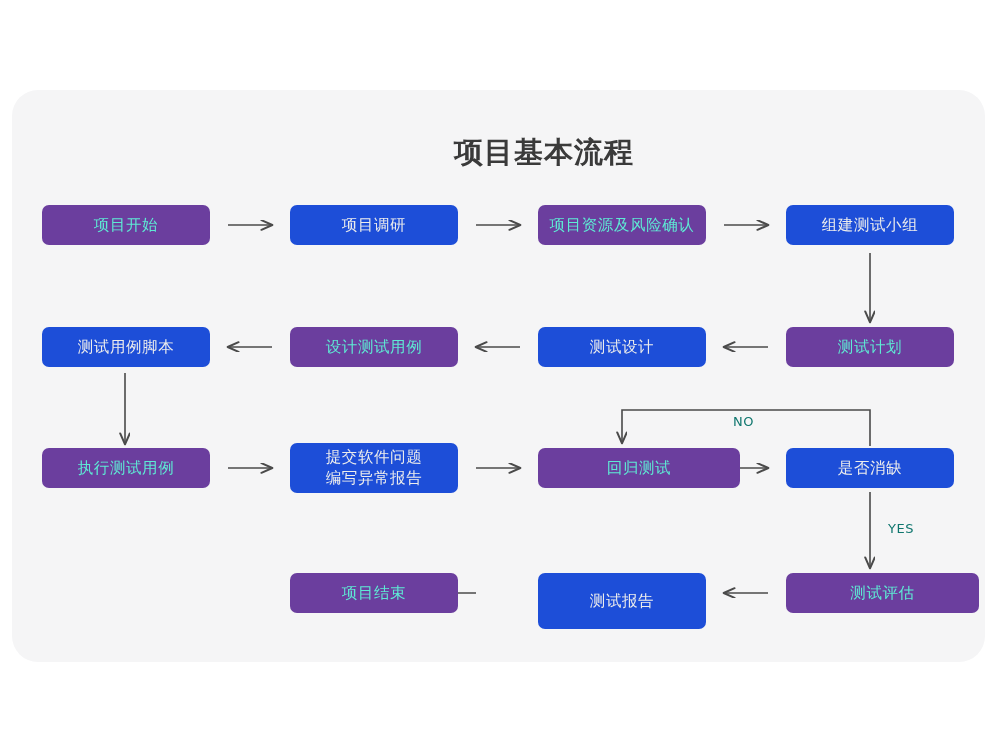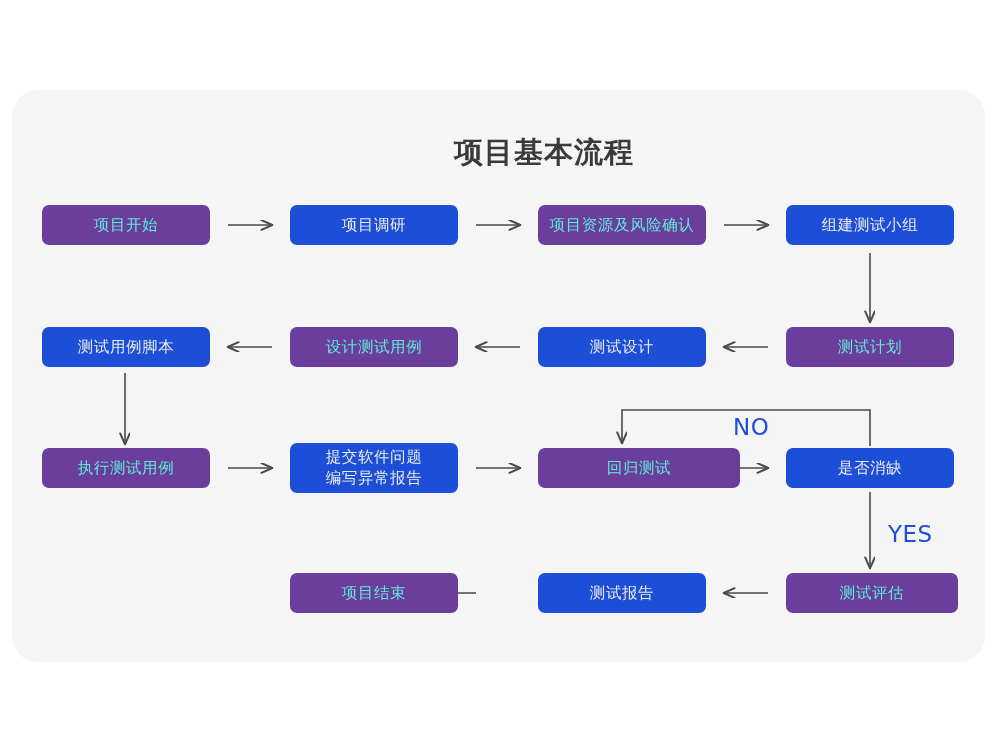--- a/index.html
+++ b/index.html
@@ -73,22 +73,22 @@
     position: absolute;
     left: 0;
     top: 0;
     width: 1000px;
     height: 750px;
     pointer-events: none;
   }
 
   .edge-label {
     position: absolute;
-    font-size: 23px;
-    color: #1d4ed8;
+    font-size: 13px;
+    color: #0f766e;
     letter-spacing: 0.5px;
   }
 </style>
 </head>
 <body>
 
 <div id="stage">
 
   <div class="panel"></div>
 
@@ -141,16 +141,16 @@
   <div class="node gray" style="left:538px; top:327px; width:168px; height:40px;">测试设计</div>
   <div class="node purple" style="left:786px; top:327px; width:168px; height:40px;">测试计划</div>
 
   <div class="node purple" style="left:42px;  top:448px; width:168px; height:40px;">执行测试用例</div>
   <div class="node gray" style="left:290px; top:443px; width:168px; height:50px;">提交软件问题
 编写异常报告</div>
   <div class="node purple" style="left:538px; top:448px; width:202px; height:40px;">回归测试</div>
   <div class="node gray" style="left:786px; top:448px; width:168px; height:40px;">是否消缺</div>
 
   <div class="node purple" style="left:290px; top:573px; width:168px; height:40px;">项目结束</div>
-  <div class="node gray" style="left:538px; top:573px; width:168px; height:40px;">测试报告</div>
-  <div class="node purple" style="left:786px; top:573px; width:172px; height:40px;">测试评估</div>
+  <div class="node gray" style="left:538px; top:573px; width:168px; height:56px;">测试报告</div>
+  <div class="node purple" style="left:786px; top:573px; width:193px; height:40px;">测试评估</div>
 
 </div>
 
 </body></html>

